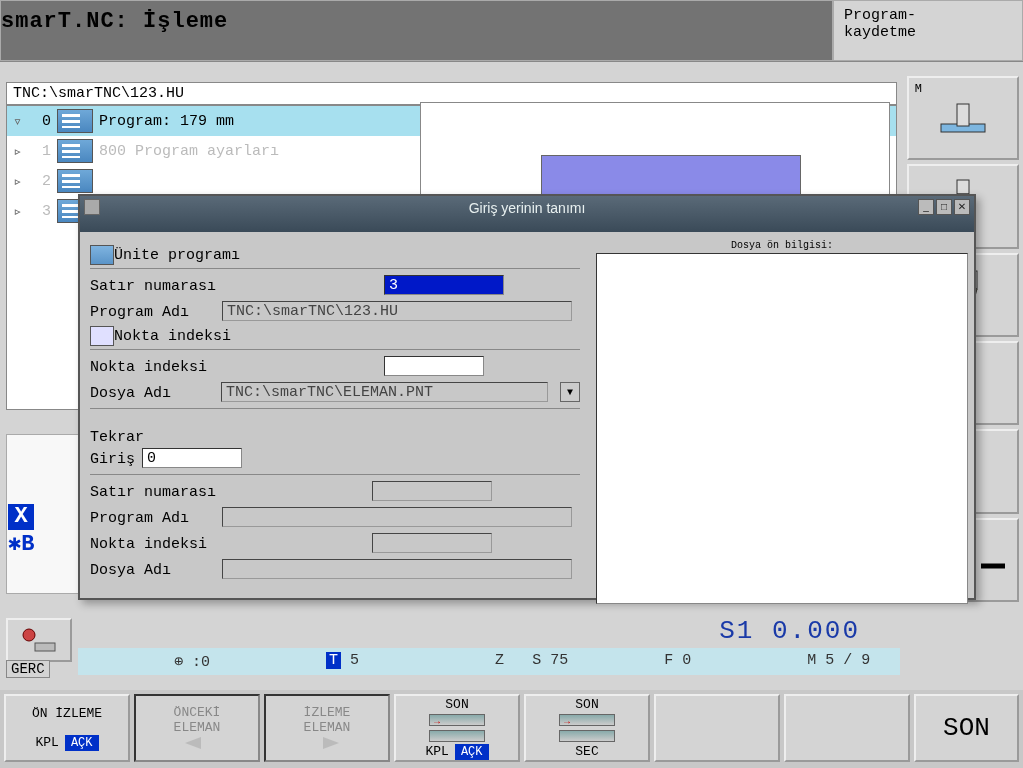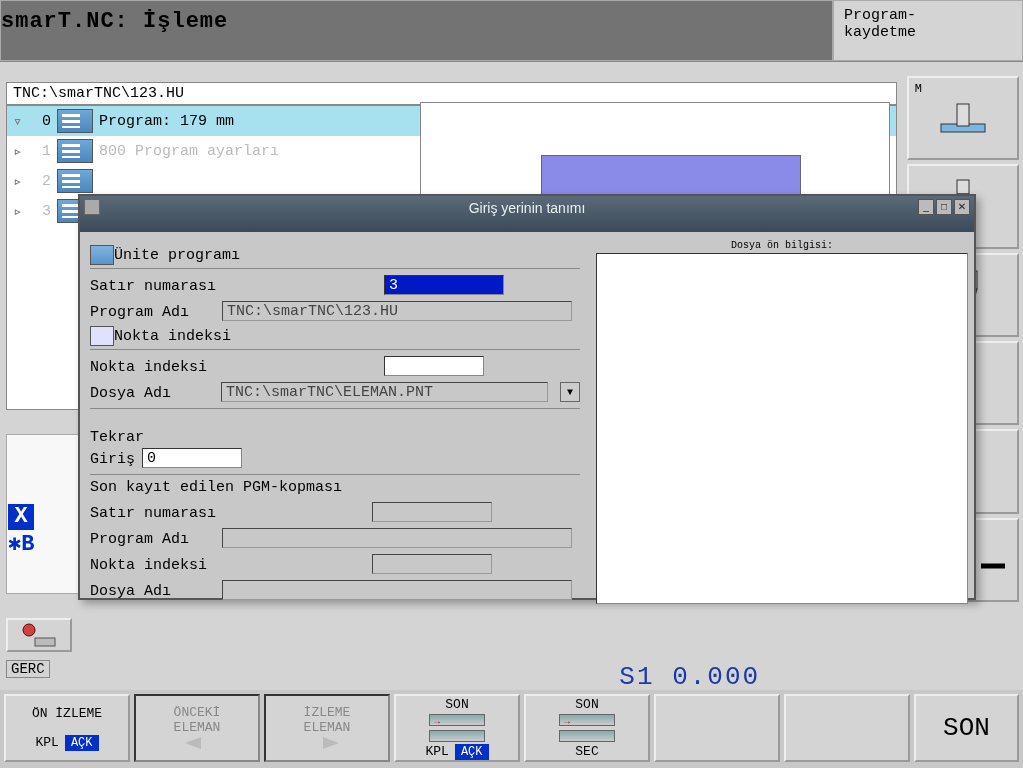--- a/index.html
+++ b/index.html
@@ -231,21 +231,20 @@
   }
   .axis-x{background:#0030c8;color:#fff;font-size:22px;text-align:center;font-weight:bold;width:26px;height:26px;display:inline-block;}
   .axis-b{color:#0030c8;font-size:22px;font-weight:bold;}
 
   .status-area{
     position:absolute;
     left:0;top:612px;
     width:900px;height:60px;
     display:flex;
     align-items:flex-start;
-    flex-direction:column;
   }
   .status-left{
     width:66px;height:44px;
     margin:6px;
     background:#d4d4d4;border:2px outset #eee;
     display:flex;align-items:center;justify-content:center;
   }
   .status-main{
     flex:1;
     background:#d4d4d4;
@@ -459,21 +458,20 @@
       </div>
 
       <div class="divider"></div>
       <div style="margin-top:20px;">Tekrar</div>
       <div class="field-row" style="margin-top:2px;">
         <span style="width:40px">Giriş</span>
         <span class="inp" style="width:100px">0</span>
       </div>
 
       <div class="divider"></div>
-      <div style="margin-top:4px;">Son kayıt edilen PGM-kopması</div>
       <div class="field-row">
         <span class="field-lbl">Satır numarası</span>
         <span class="readonly" style="width:120px;margin-left:120px"></span>
       </div>
       <div class="field-row">
         <span class="field-lbl-w">Program Adı</span>
         <span class="readonly" style="width:350px"></span>
       </div>
       <div class="field-row">
         <span class="field-lbl">Nokta indeksi</span>

